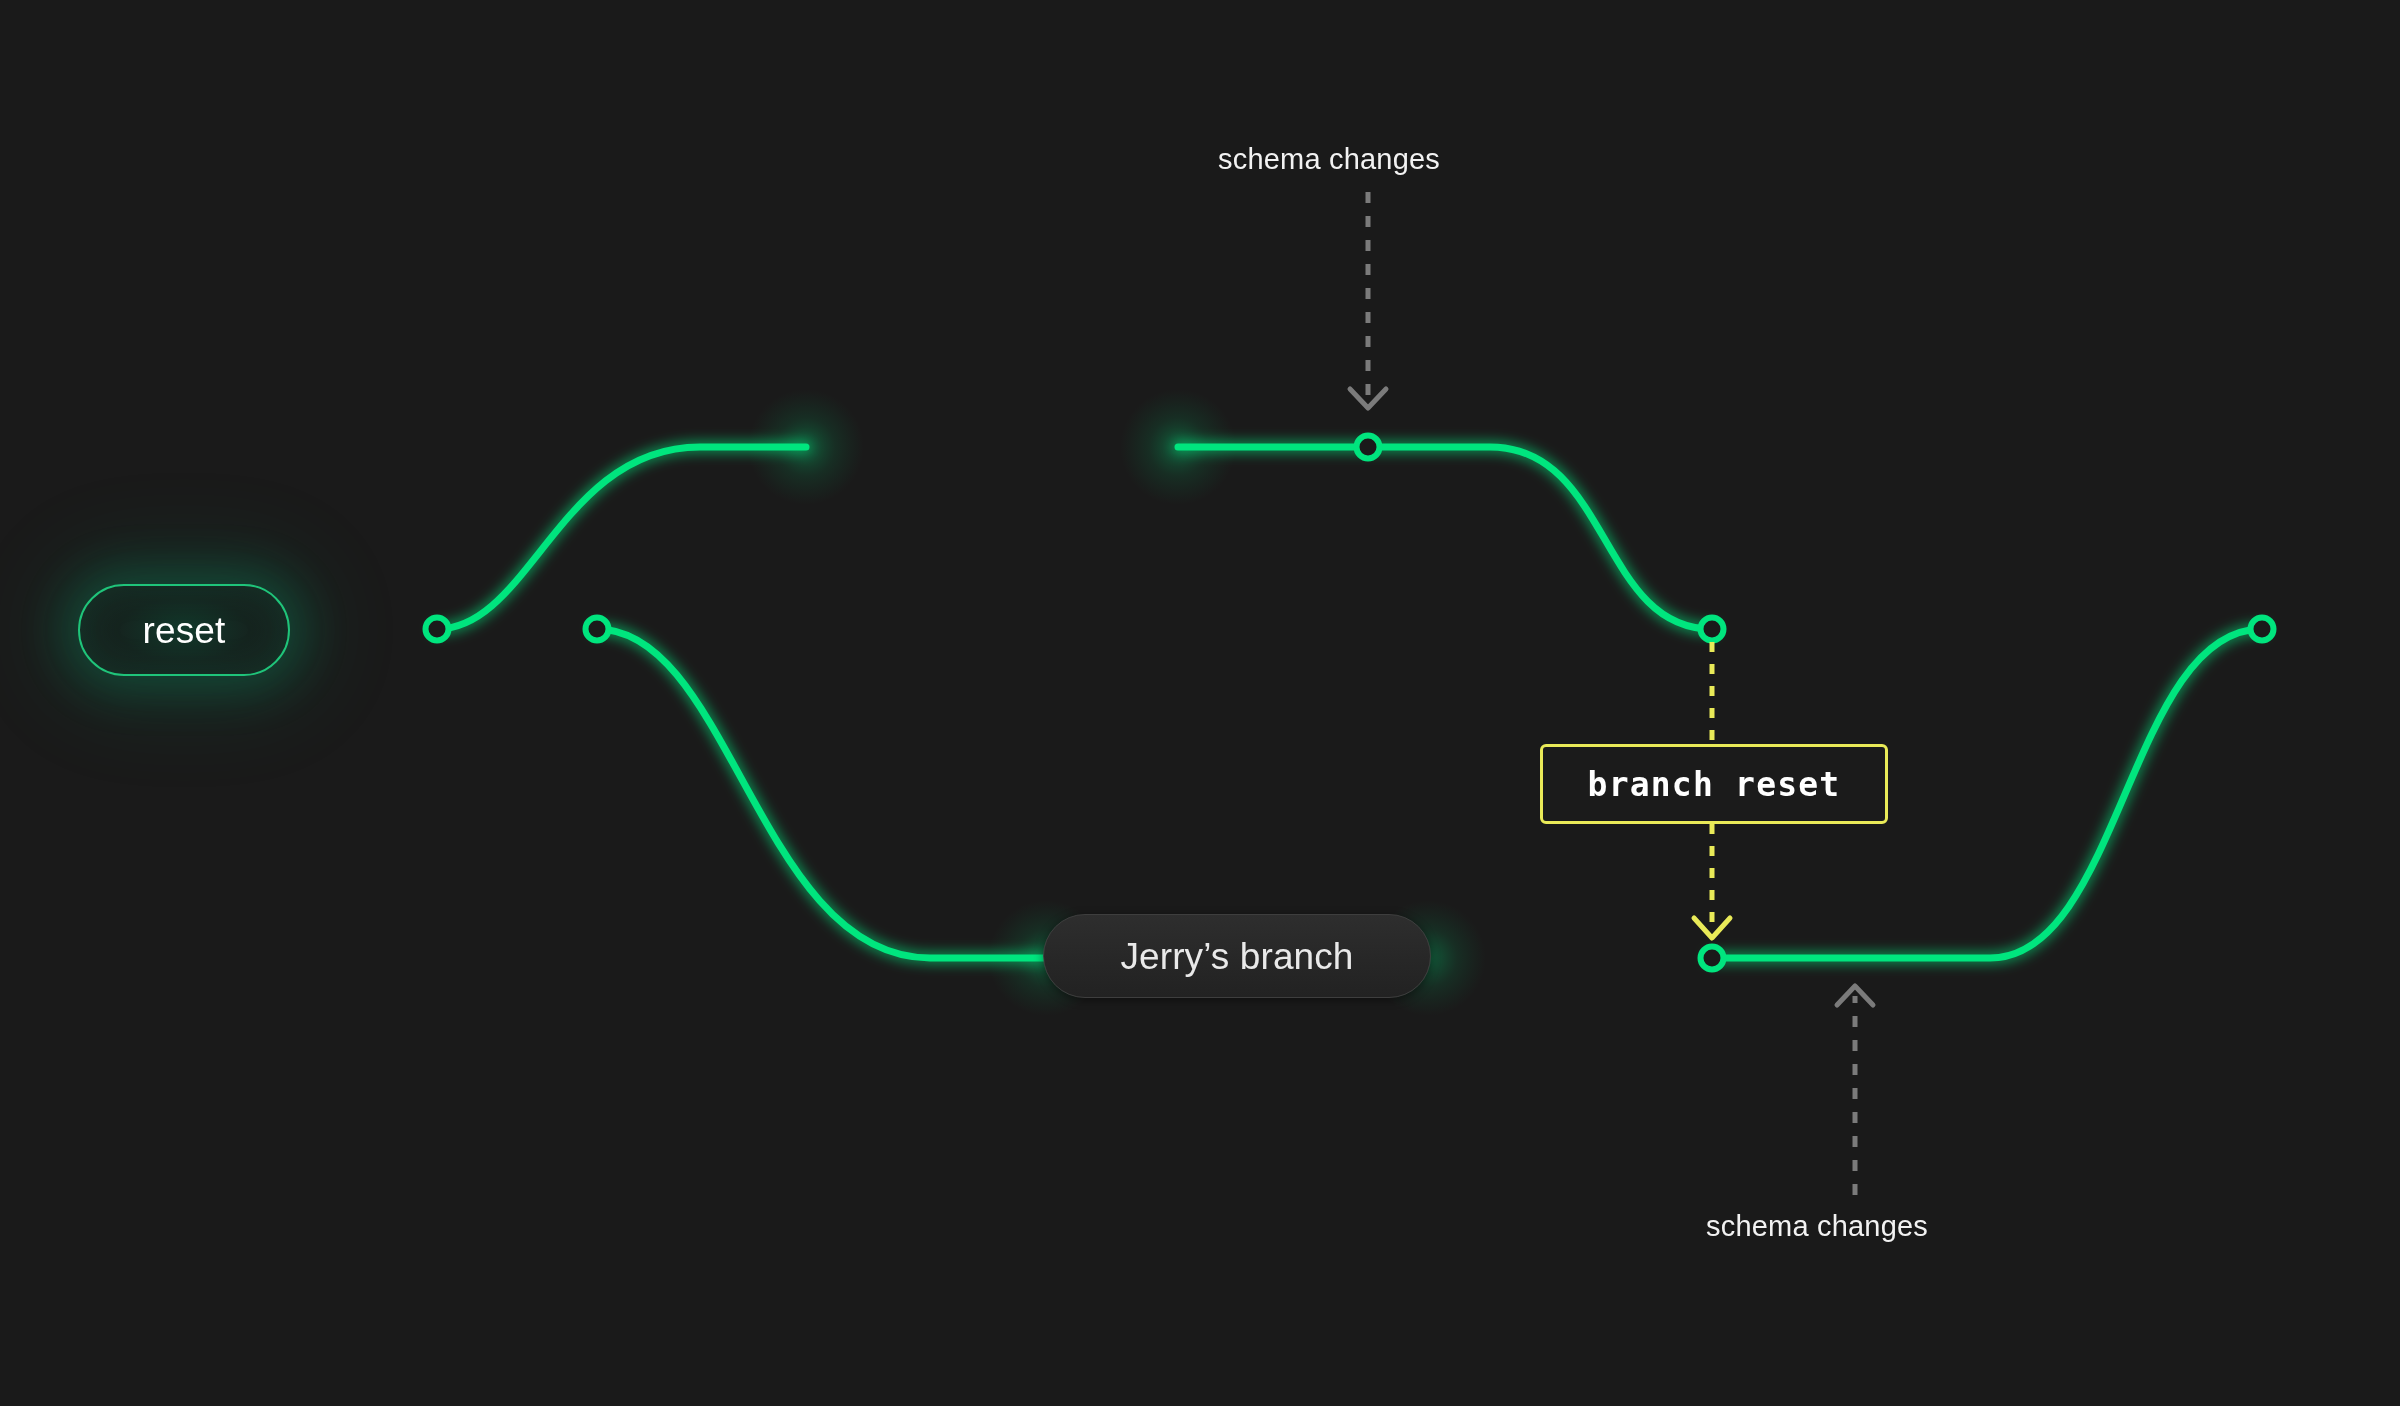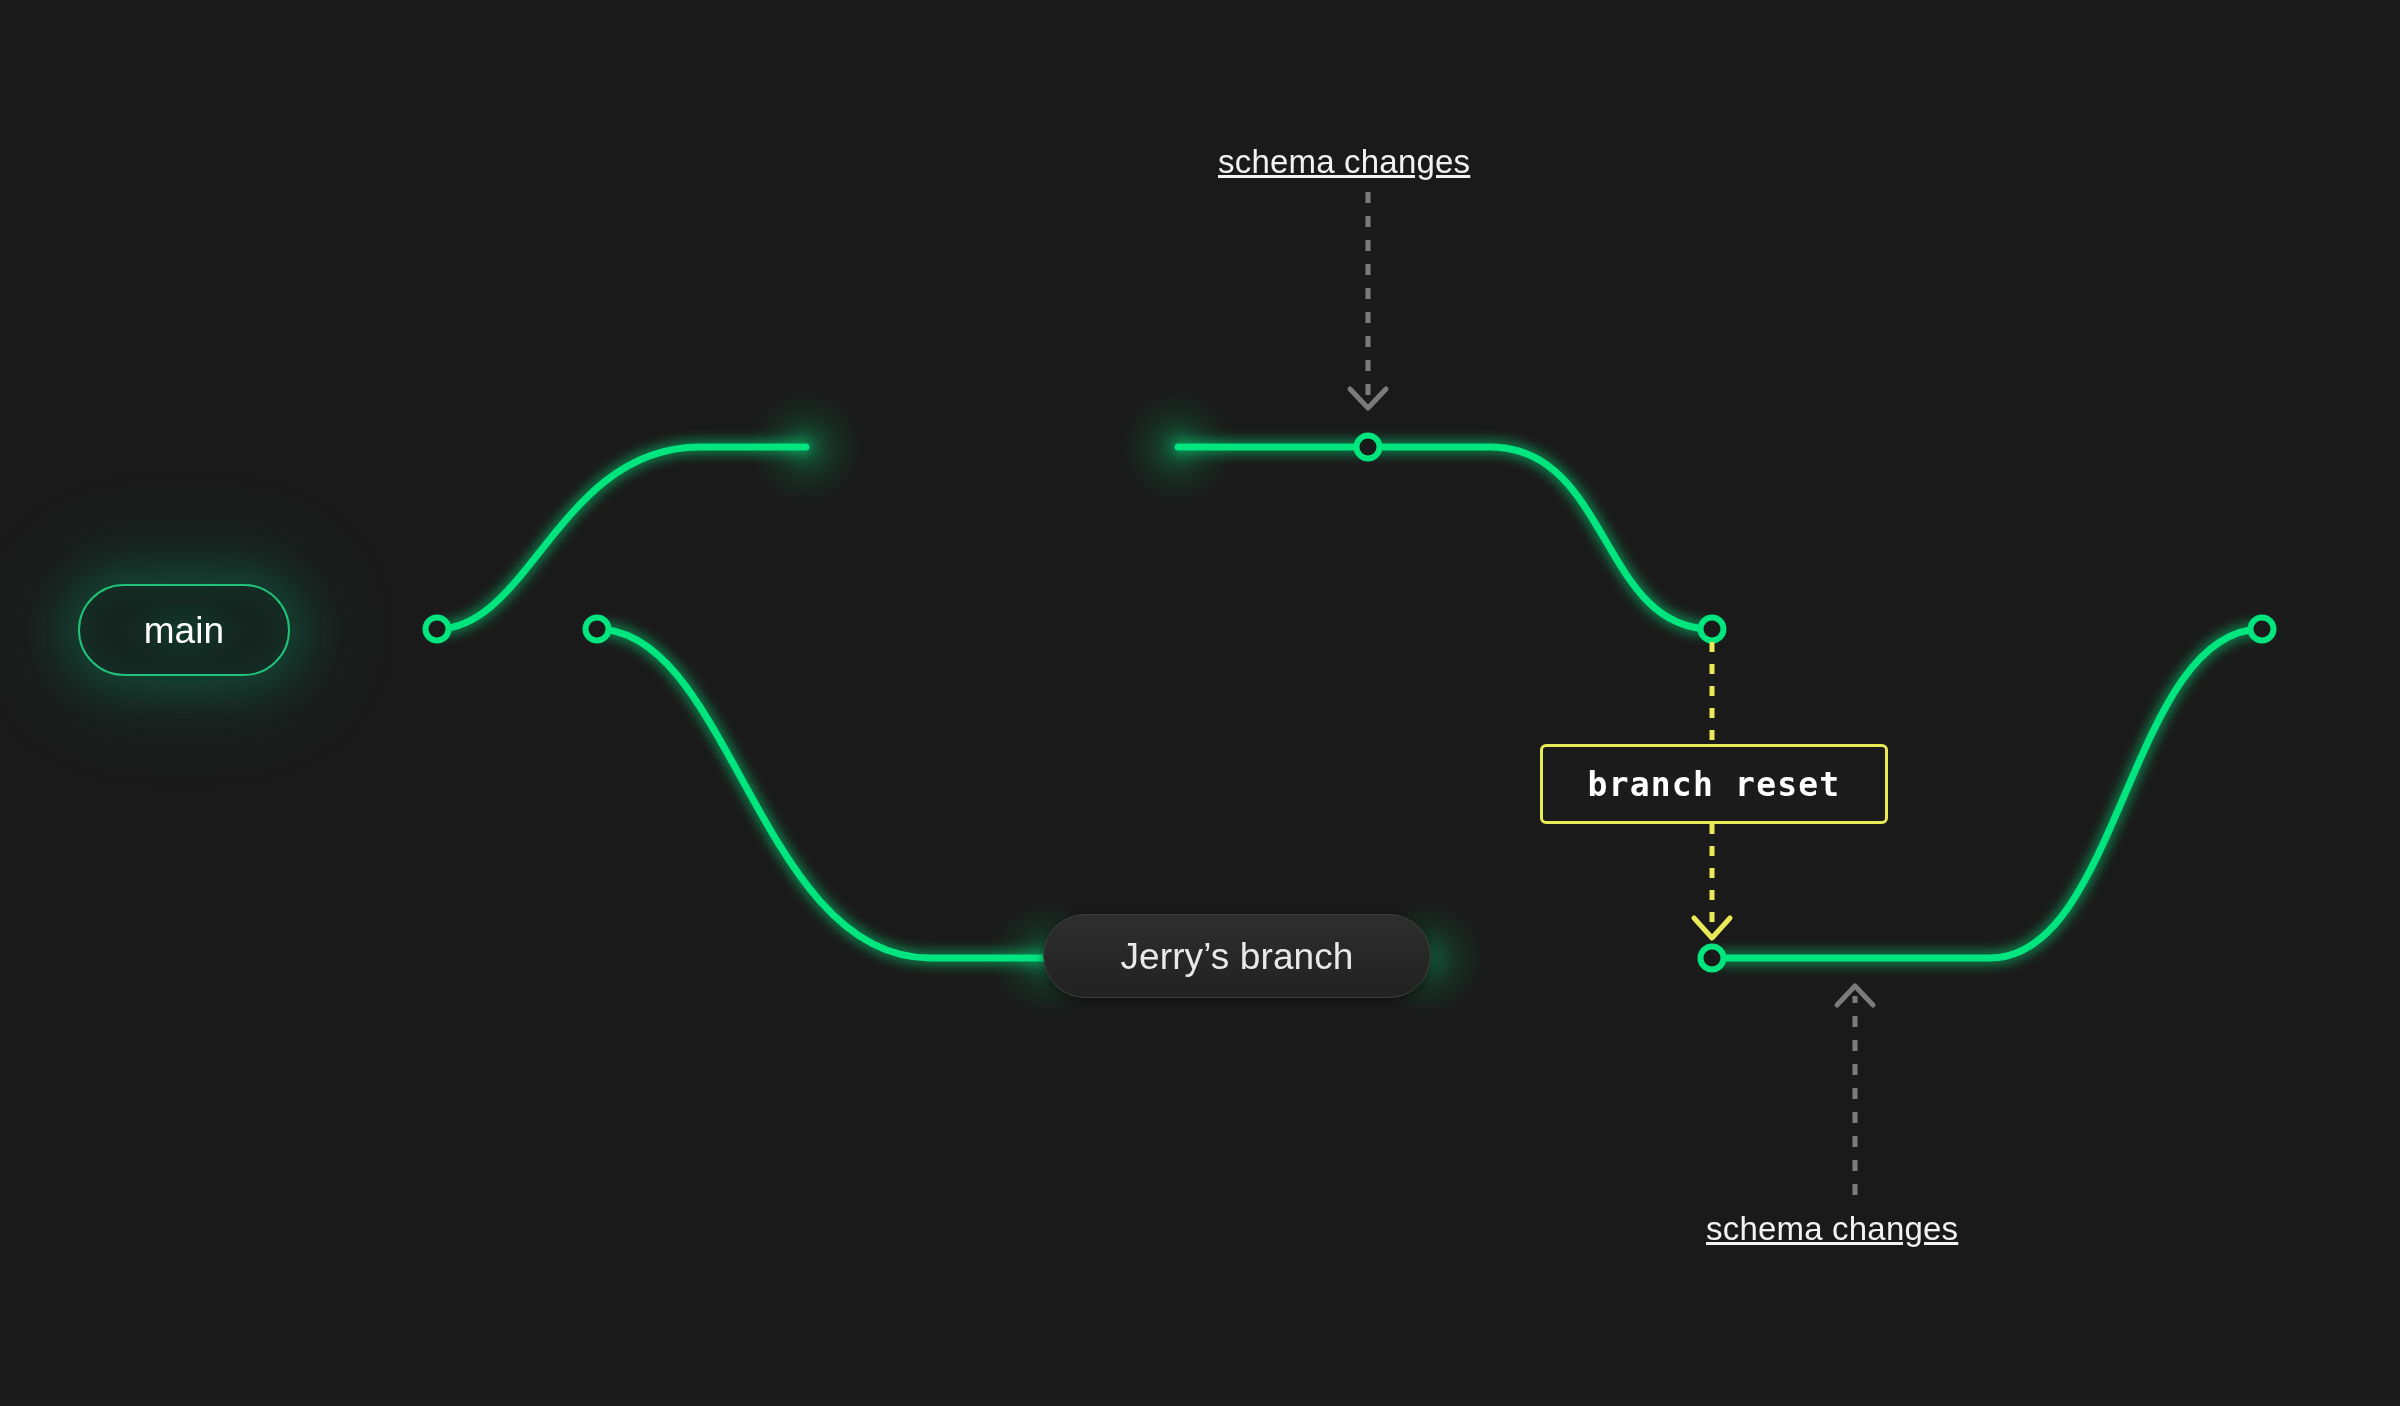--- a/index.html
+++ b/index.html
@@ -65,27 +65,26 @@
   .pill-branch {
     border: 1.5px solid #3e3e3e;
     background: linear-gradient(180deg, #2e2e2e 0%, #272727 55%, #222222 100%);
     box-shadow: 0 2px 10px rgba(0,0,0,0.45);
   }
 
   
   .annot {
     position: absolute;
     color: #f2f2f2;
-    font-size: 33px;
+    font-size: 29px;
     font-weight: 400;
     letter-spacing: 0.2px;
     white-space: nowrap;
     user-select: none;
     line-height: 1;
-    text-decoration: underline;
   }
 
   
   .reset-box {
     position: absolute;
     box-sizing: border-box;
     display: flex;
     align-items: center;
     justify-content: center;
     border: 3px solid #e9ea58;
@@ -178,21 +177,21 @@
     </g>
 
     <g>
       <line x1="1712" y1="642" x2="1712" y2="744" stroke="#e9ea58" stroke-width="5" stroke-dasharray="10 12" stroke-linecap="butt"></line>
       <line x1="1712" y1="824" x2="1712" y2="928" stroke="#e9ea58" stroke-width="5" stroke-dasharray="10 12" stroke-linecap="butt"></line>
       <polyline points="1694,918 1712,938 1730,918" fill="none" stroke="#e9ea58" stroke-width="5" stroke-linecap="round" stroke-linejoin="round"></polyline>
     </g>
   </svg>
 
   <div class="pill pill-main" style="left:78px; top:584px; width:212px; height:92px;">
-    <span class="pill-label">main</span>
+    <span class="pill-label">reset</span>
   </div>
 
 
   <div class="pill pill-branch" style="left:1043px; top:914px; width:388px; height:84px;">
     <span class="pill-label">Jerry’s branch</span>
   </div>
 
   <div class="annot" style="left:1218px; top:145px;">schema changes</div>
 
   <div class="annot" style="left:1706px; top:1212px;">schema changes</div>

